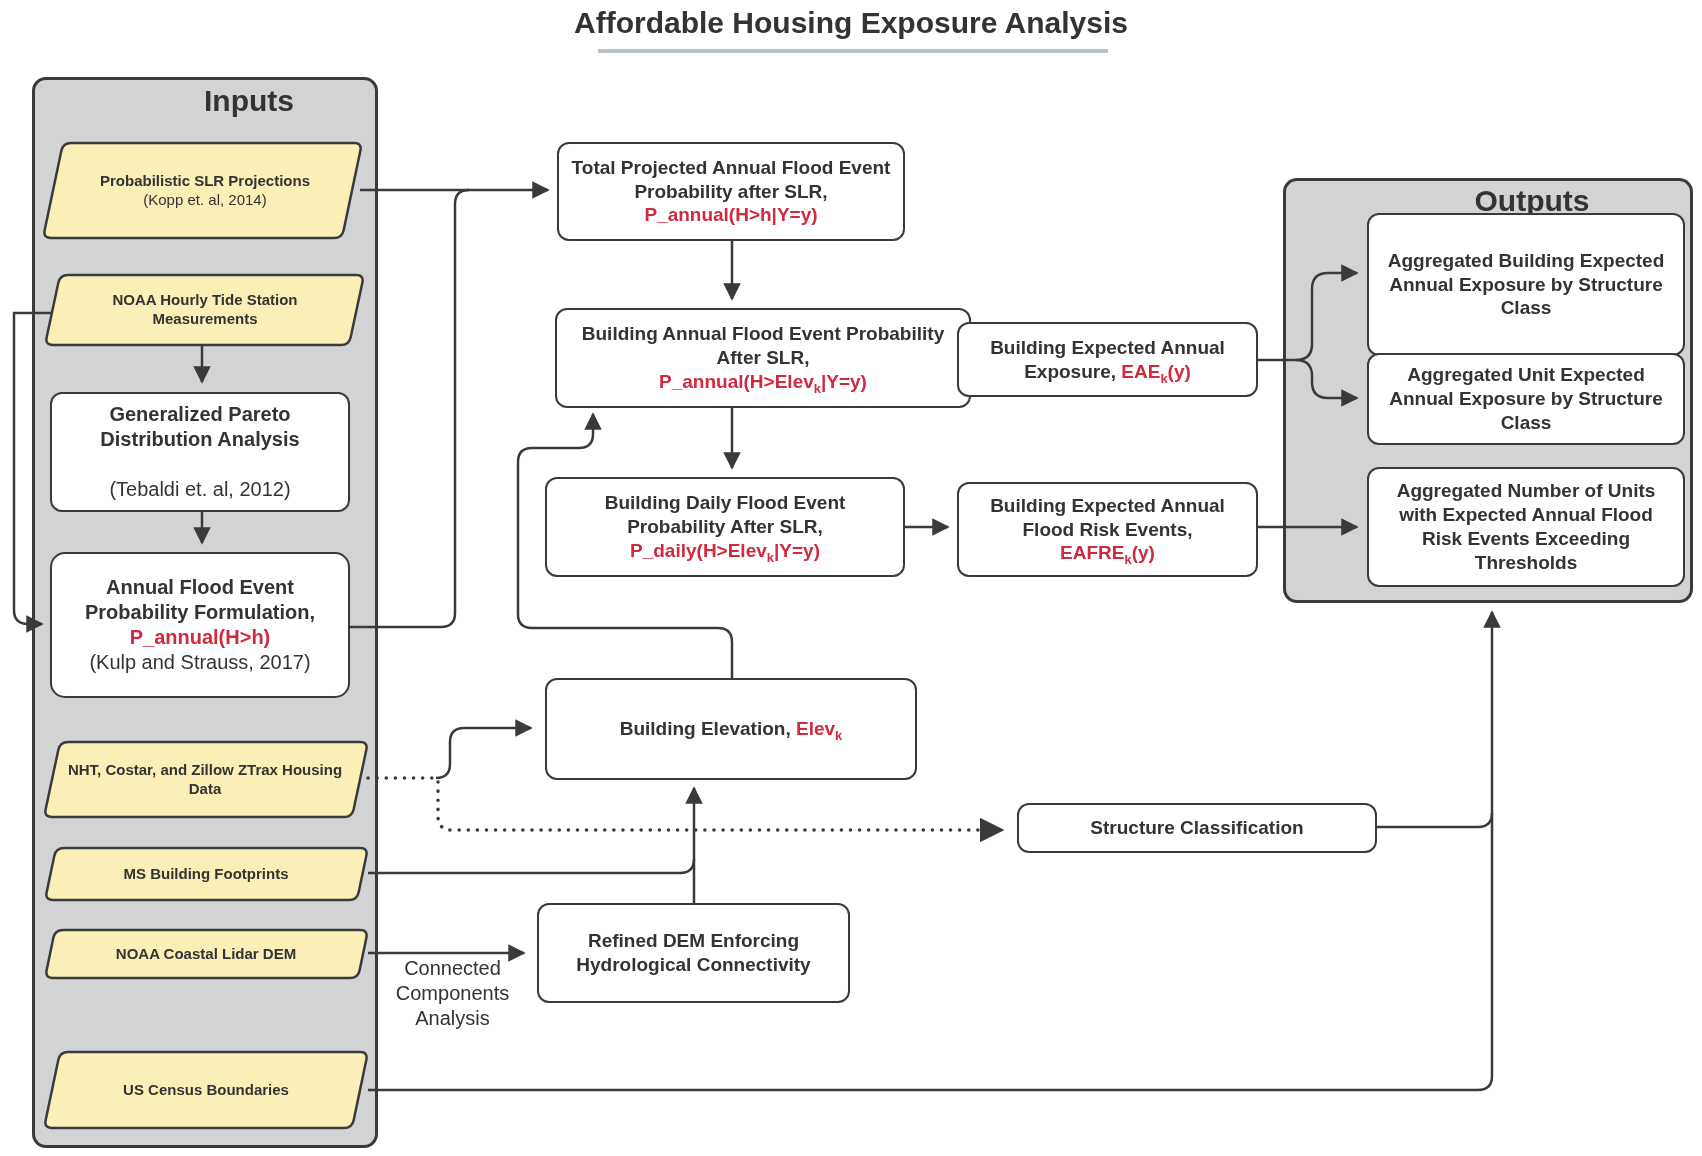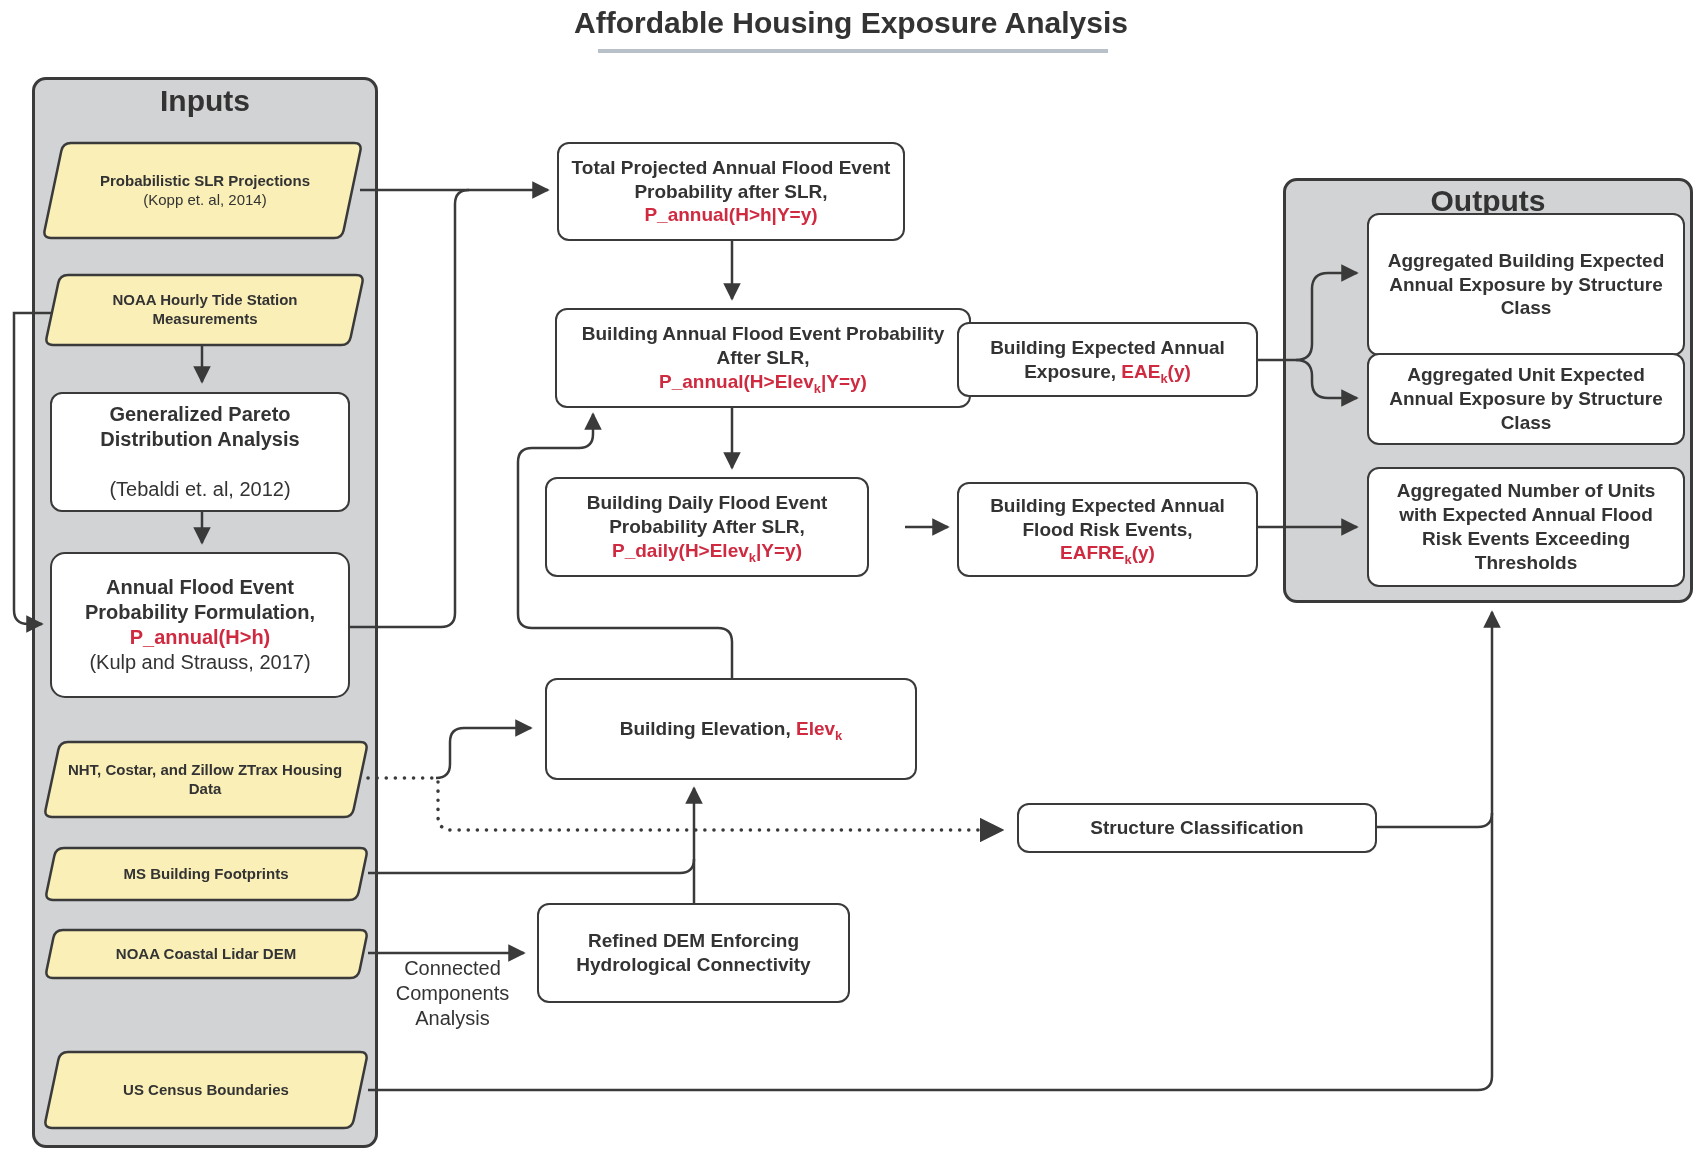--- a/index.html
+++ b/index.html
@@ -15,21 +15,21 @@
   .page-title{
     left:0;right:0;top:6px;text-align:center;
     font-size:30px;font-weight:bold;color:var(--ink);
   }
   .title-underline{left:598px;top:49px;width:510px;height:4px;background:var(--underline);}
   .panel{
     background:var(--panel);border:3px solid var(--border);border-radius:14px;
     box-sizing:border-box;z-index:0;
   }
   .panel-title{
-    text-align:center;font-size:30px;font-weight:bold;z-index:2;color:var(--ink);
+    text-align:center;font-size:30px;font-weight:bold;z-index:2;color:var(--ink);padding-left:44px;
   }
   svg.layer{left:0;top:0;z-index:1;}
   .node{
     background:#ffffff;border:2.5px solid var(--border);border-radius:12px;
     box-sizing:border-box;display:flex;flex-direction:column;align-items:center;
     justify-content:center;text-align:center;font-size:19px;font-weight:bold;
     line-height:1.26;z-index:2;padding:4px 8px;color:var(--ink);
   }
   .ptext{
     display:flex;flex-direction:column;align-items:center;justify-content:center;
@@ -129,21 +129,21 @@
 </div>
 
 <div class="abs node" style="left:557px;top:142px;width:348px;height:99px;">
   <span>Total Projected Annual Flood Event Probability after SLR,</span>
   <span class="formula">P_annual(H&gt;h|Y=y)</span>
 </div>
 <div class="abs node" style="left:555px;top:308px;width:416px;height:100px;">
   <span>Building Annual Flood Event Probability After SLR,</span>
   <span class="formula"><span>P_annual(H&gt;Elev</span><sub>k</sub><span>|Y=y)</span></span>
 </div>
-<div class="abs node" style="left:545px;top:477px;width:324px;height:100px;">
+<div class="abs node" style="left:545px;top:477px;width:360px;height:100px;">
   <span>Building Daily Flood Event Probability After SLR,</span>
   <span class="formula"><span>P_daily(H&gt;Elev</span><sub>k</sub><span>|Y=y)</span></span>
 </div>
 <div class="abs node" style="left:957px;top:322px;width:301px;height:75px;">
   <div><span>Building Expected Annual Exposure,</span><span class="formula-inline"><span>EAE</span><sub>k</sub><span>(y)</span></span></div>
 </div>
 <div class="abs node" style="left:957px;top:482px;width:301px;height:95px;">
   <span>Building Expected Annual Flood Risk Events,</span>
   <span class="formula"><span>EAFRE</span><sub>k</sub><span>(y)</span></span>
 </div>

